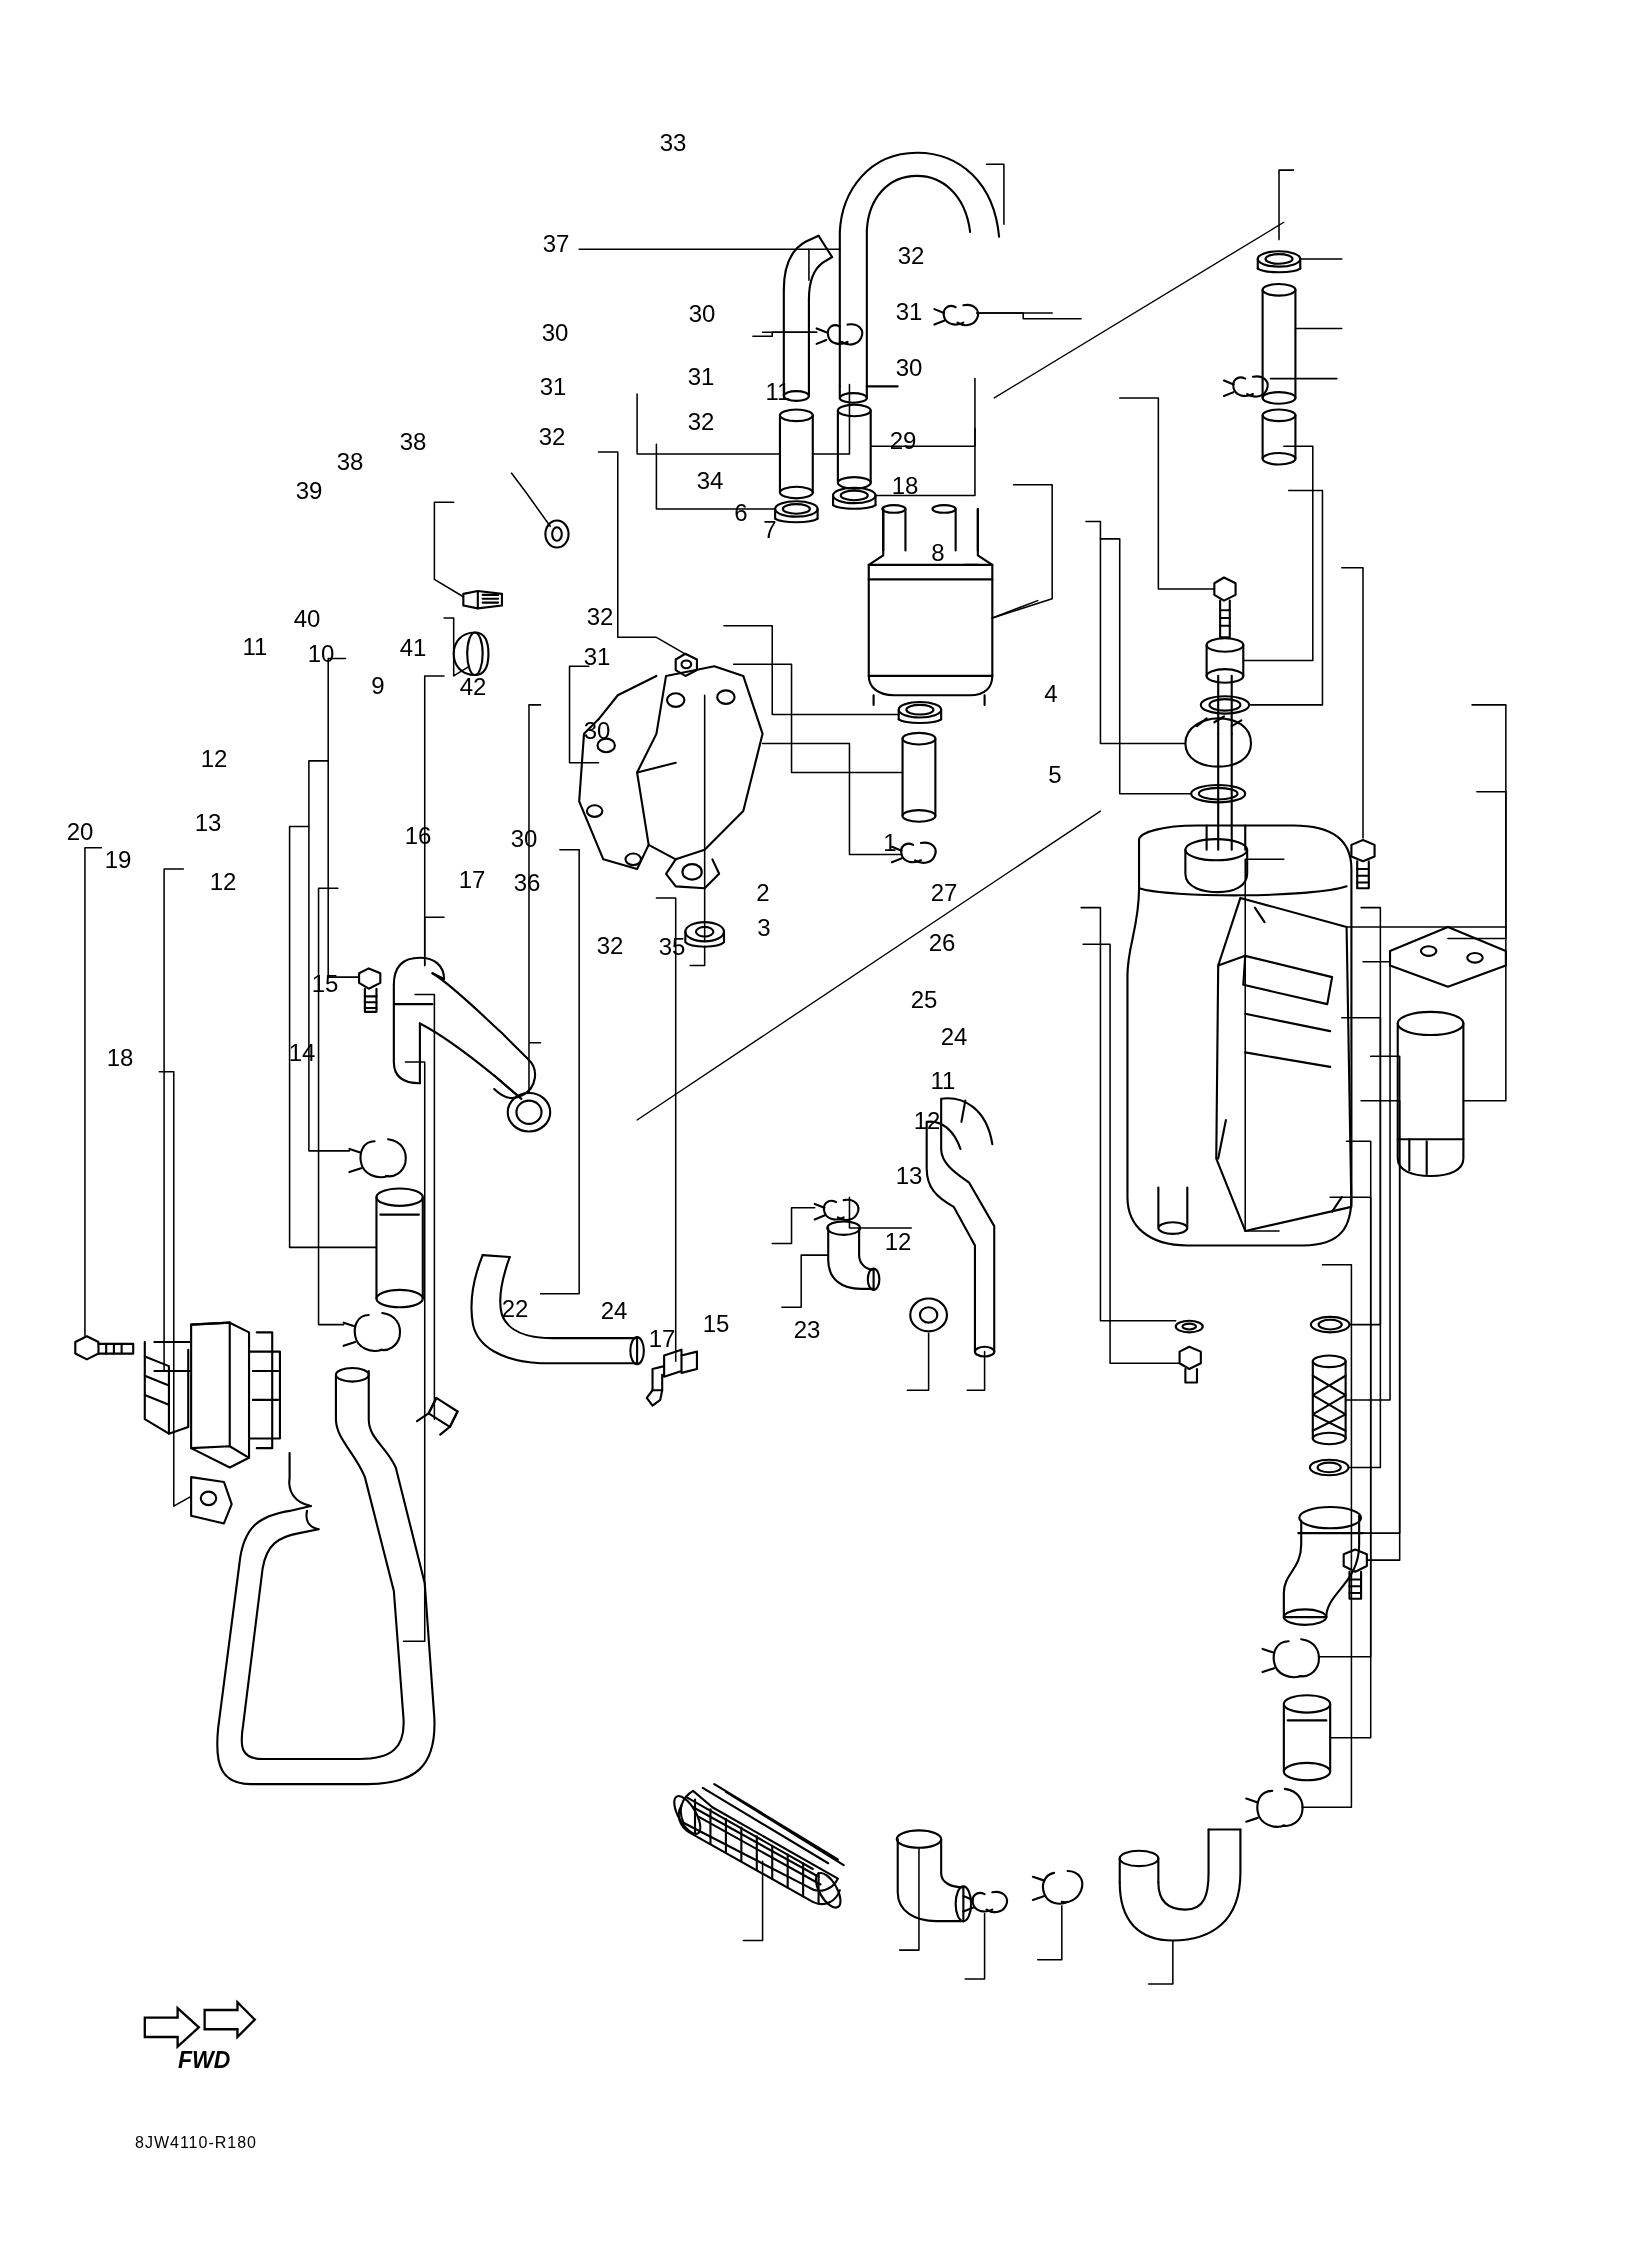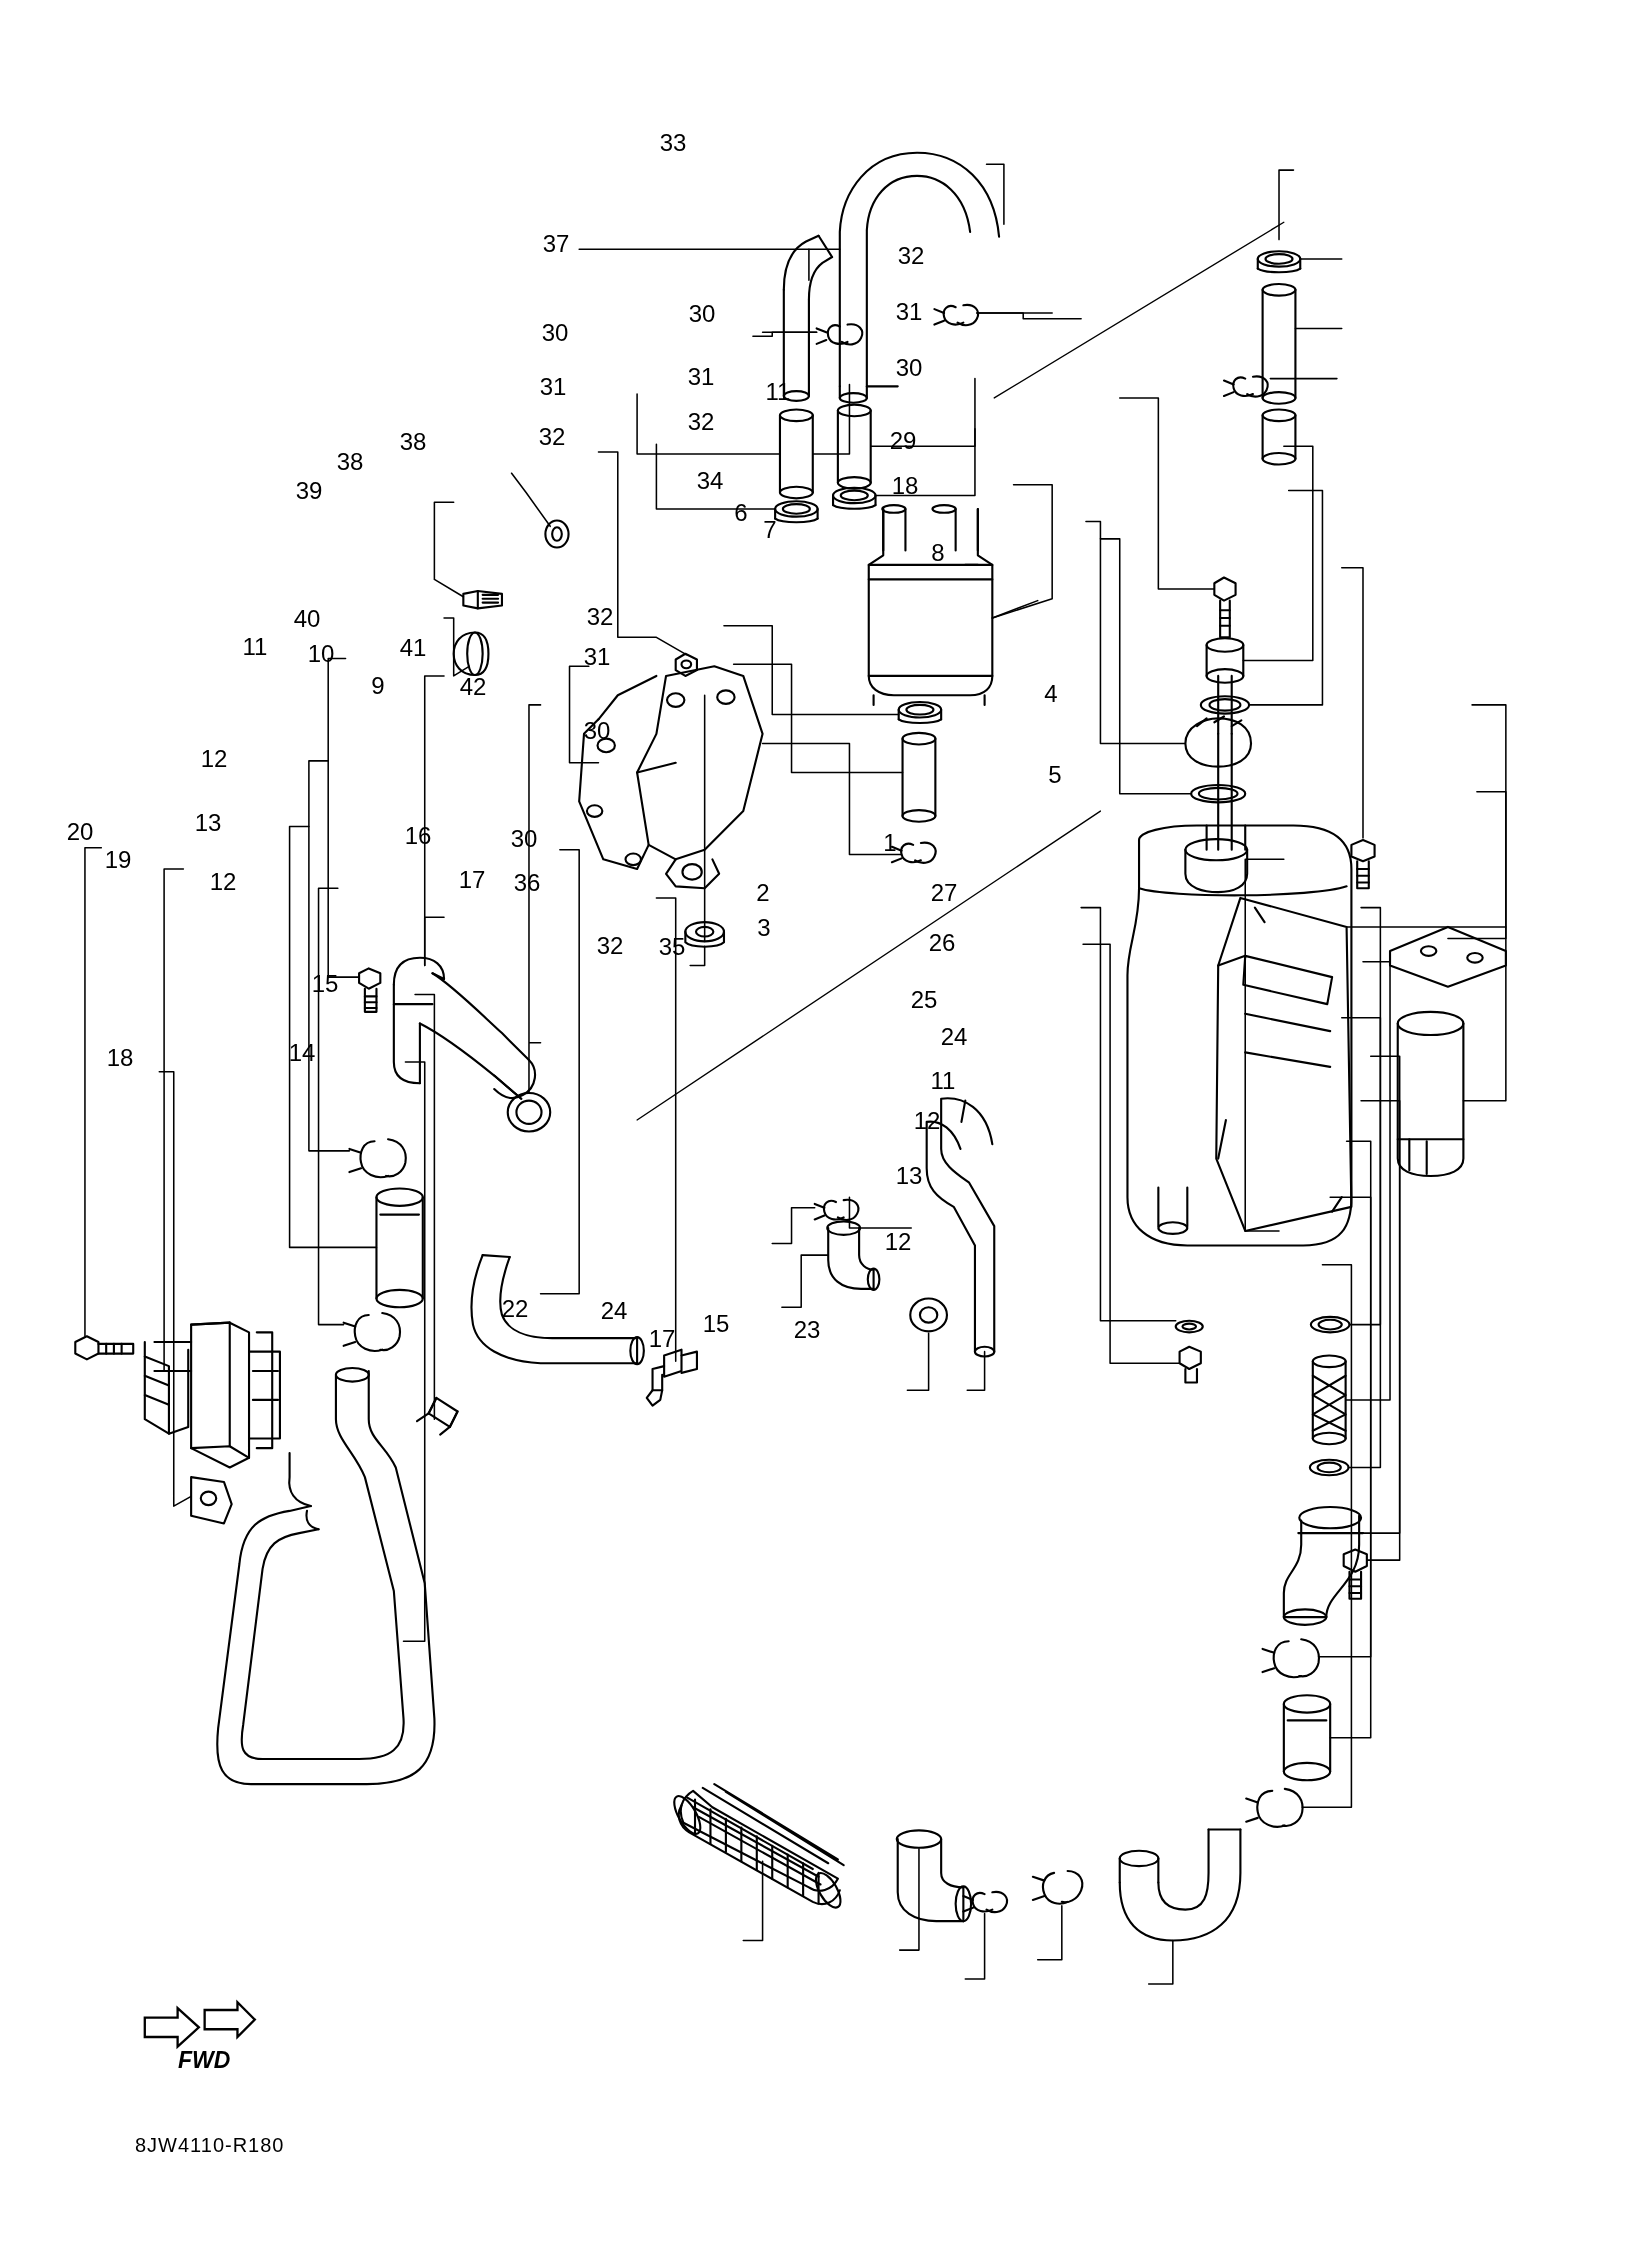--- a/index.html
+++ b/index.html
@@ -30,21 +30,21 @@
     font-size: 24px;
     color: #000000;
     white-space: nowrap;
     transform: translate(-50%, -50%);
     letter-spacing: 0px;
   }
   #part-number {
     position: absolute;
     left: 135px;
     top: 2134px;
-    font-size: 20px;
+    font-size: 16px;
     color: #000;
     letter-spacing: 1px;
   }
   #fwd-mark {
     position: absolute;
     left: 143px;
     top: 2006px;
     width: 116px;
     height: 62px;
   }

